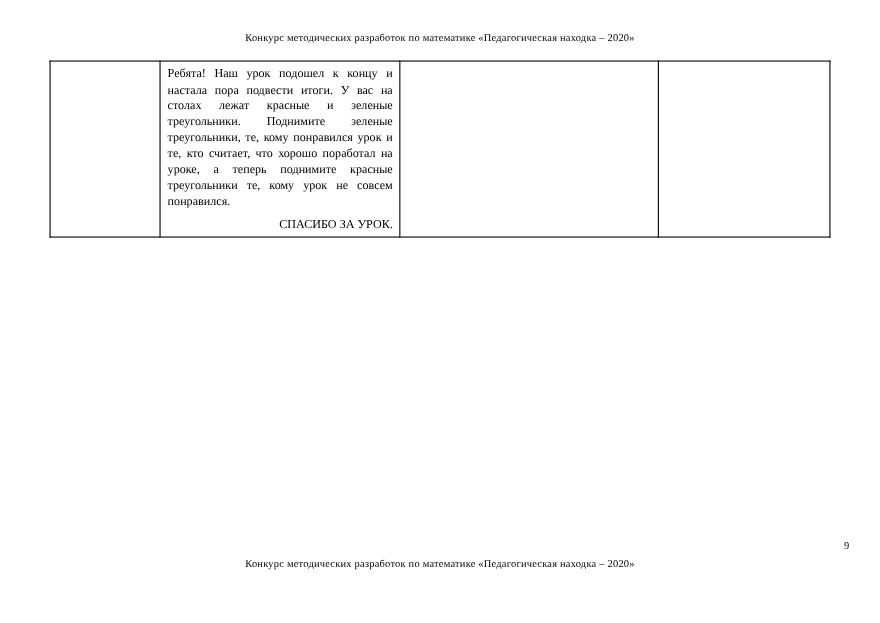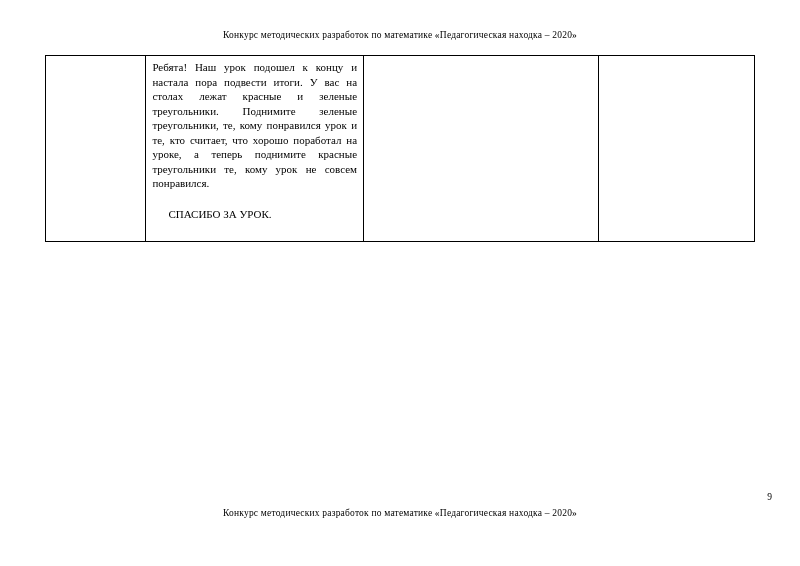--- a/index.html
+++ b/index.html
@@ -61,22 +61,22 @@
   .col-1 { width: 95px; }
   .col-2 { width: 206px; }
   .col-3 { width: 222px; }
   .col-4 { width: 148px; }
   .cell-paragraph {
     margin: 0 0 6px 0;
     text-align: justify;
     text-justify: inter-word;
   }
   .cell-line {
-    margin: 16px;
-    text-align: left;
+    margin: 0;
+    text-align: right;
   }
 </style>
 </head>
 <body>
 
 <div class="page">
 
   <div class="running-header">Конкурс методических разработок по математике «Педагогическая находка – 2020»</div>
 
   <table class="doc-table">

